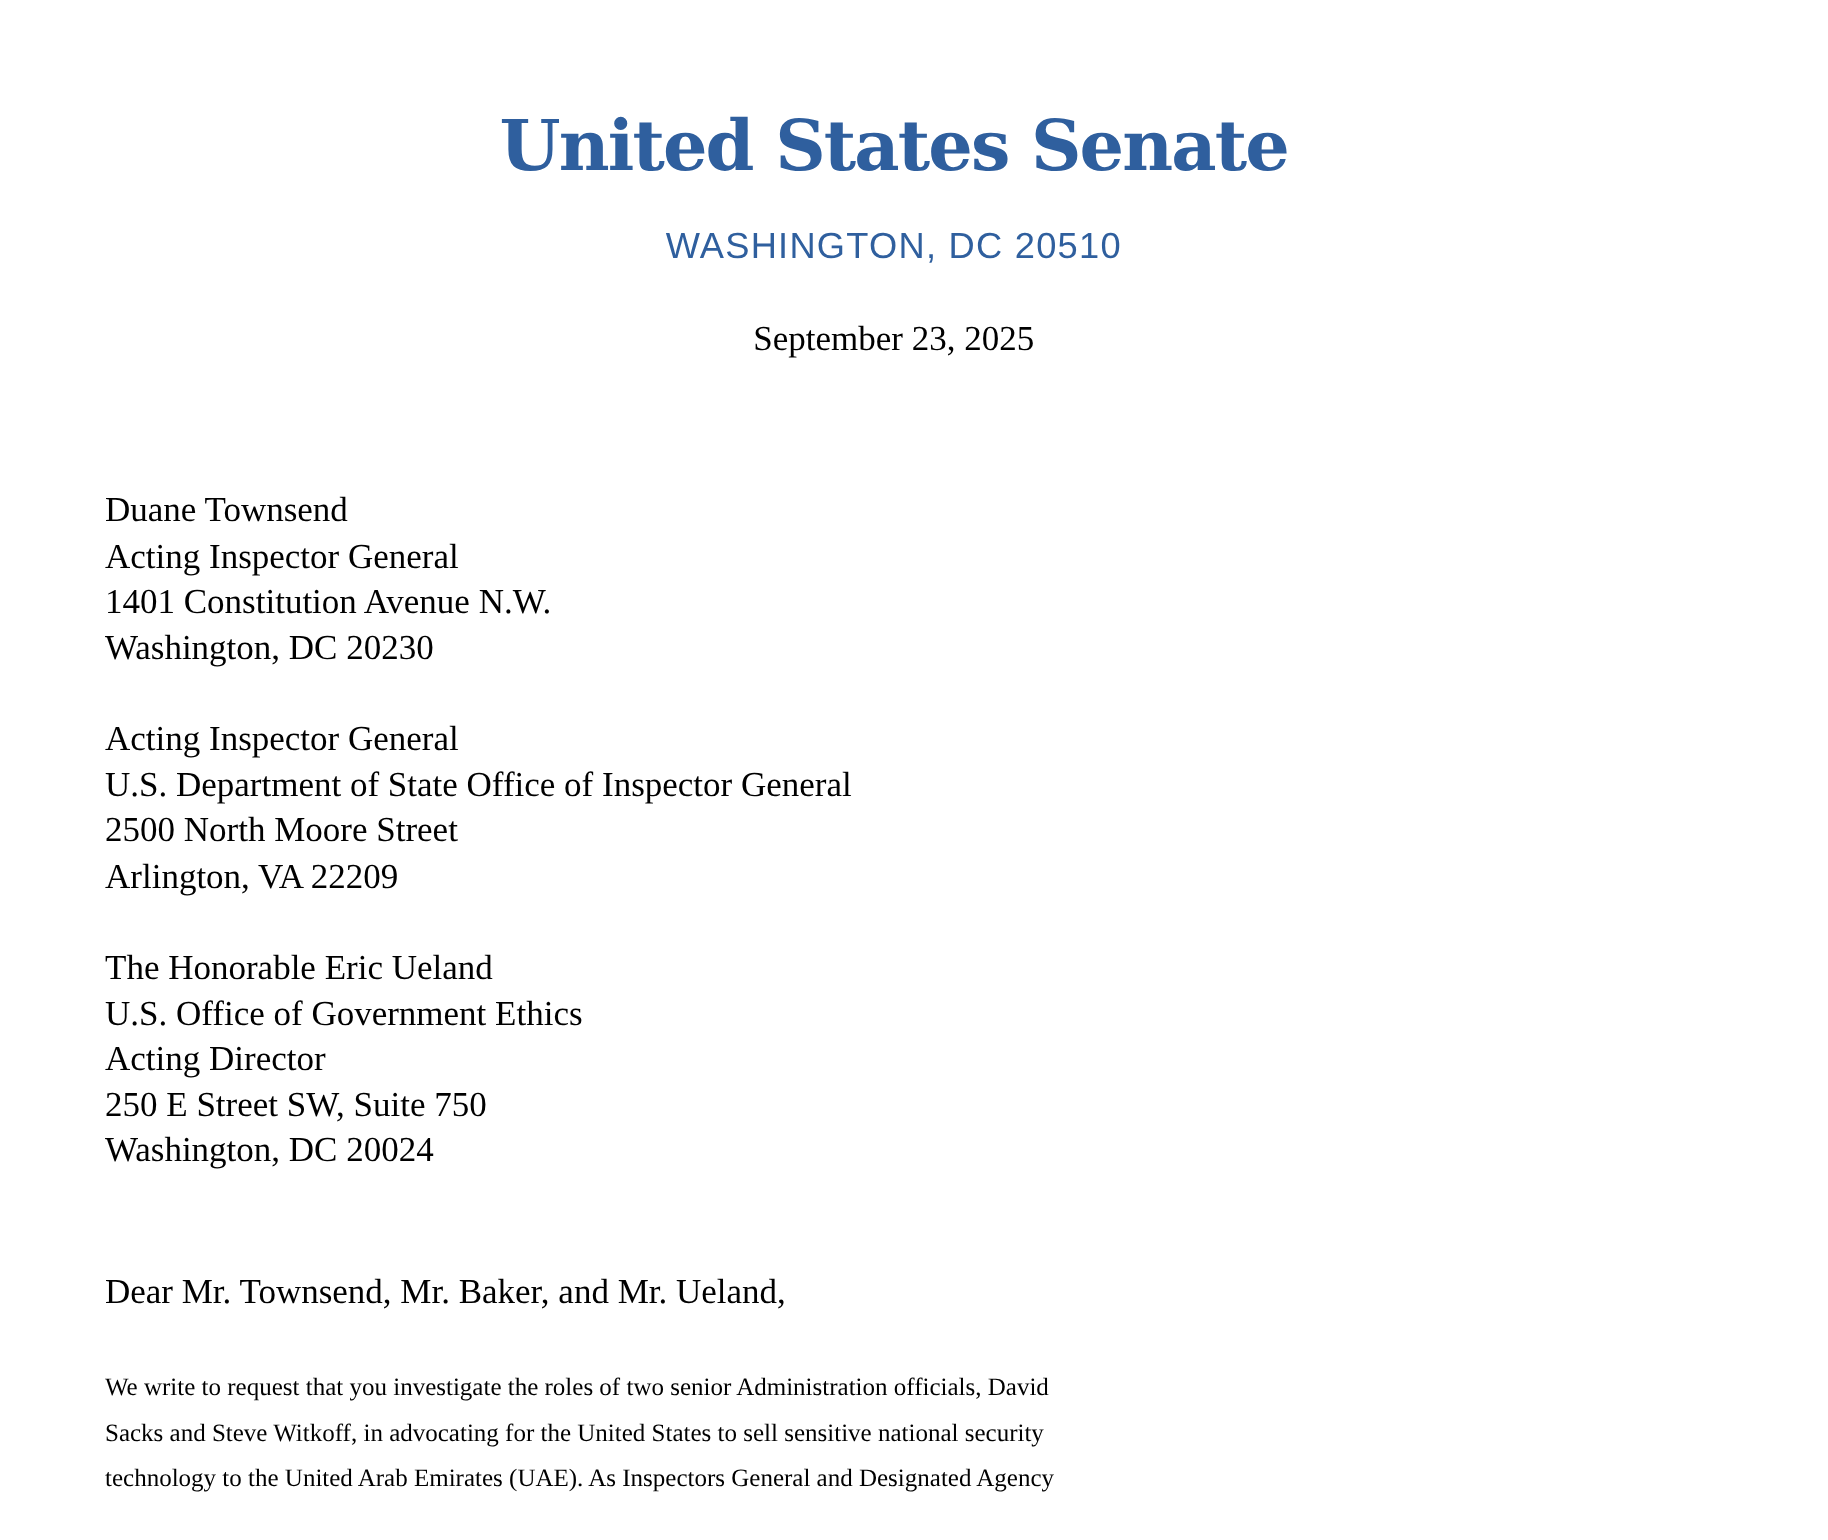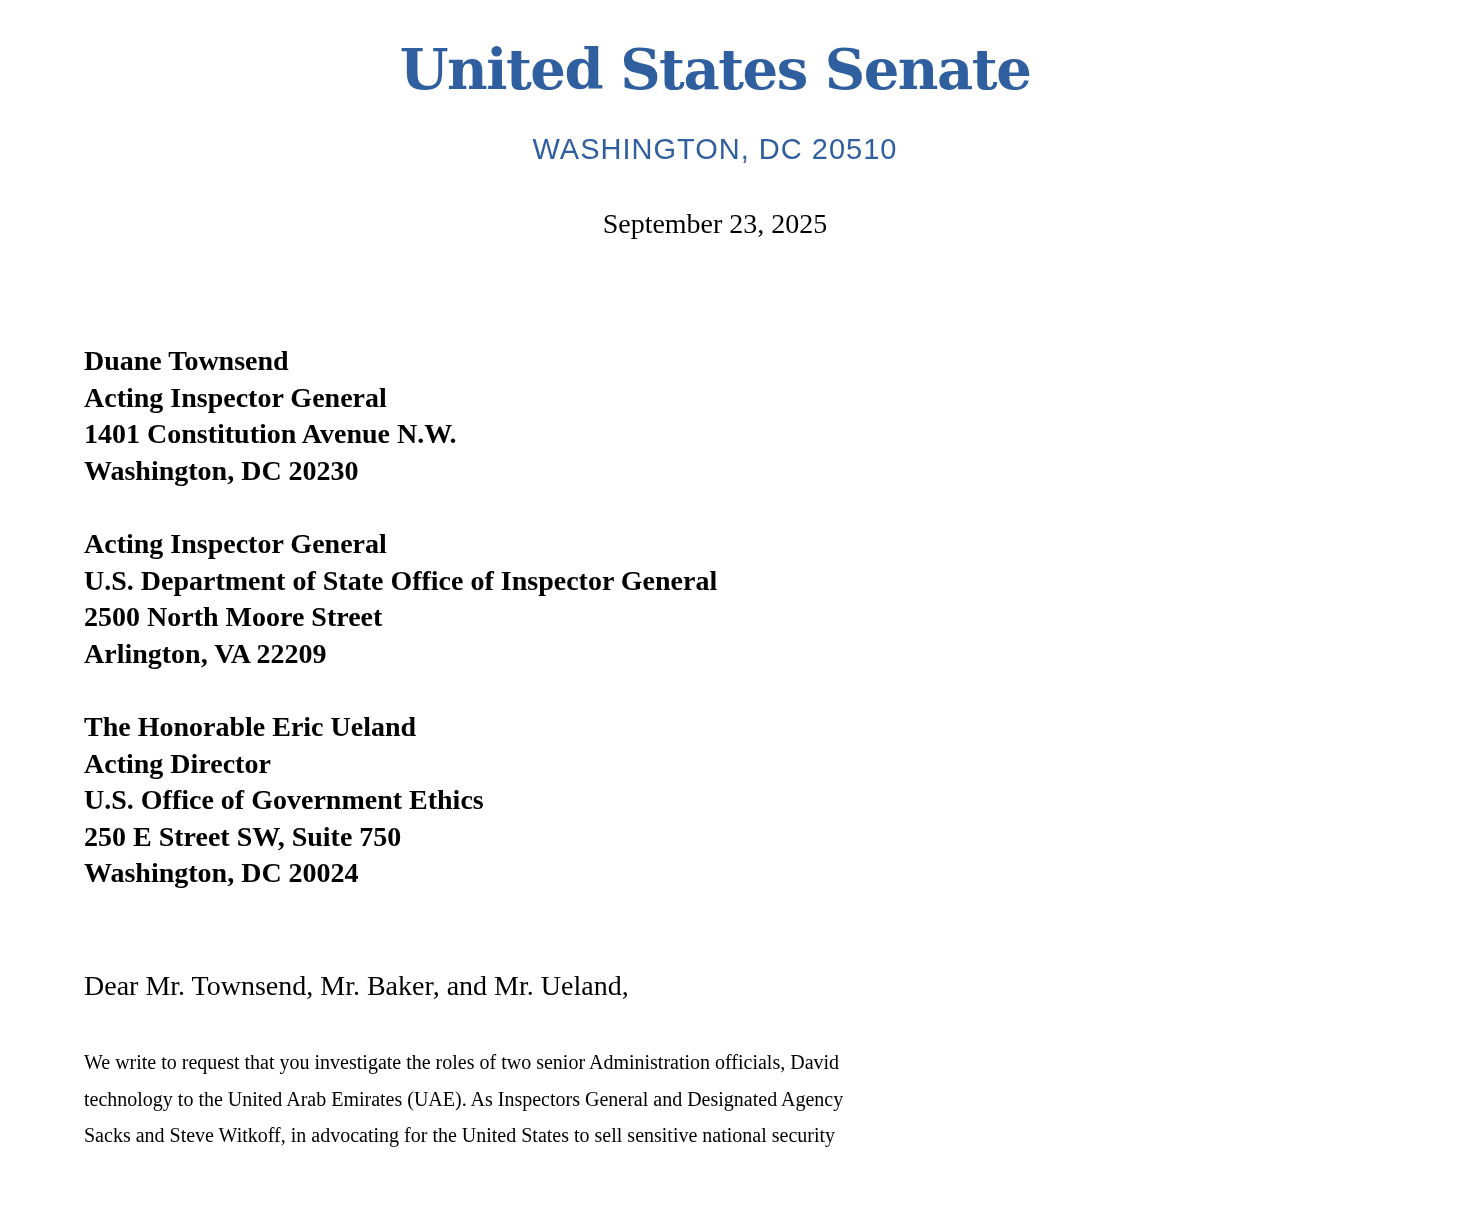--- a/index.html
+++ b/index.html
@@ -14,20 +14,21 @@
     font-family: "Liberation Serif", serif;
     color: #000000;
     padding-top: 30px;
   }
 
   .content {
     box-sizing: border-box;
     width: 100%;
     padding-left: 84px;
     padding-right: 116px;
+    margin-top: 48px;
   }
 
   
   .header { text-align: center; }
 
   .wordmark {
     font-family: "DejaVu Serif", serif;
     font-weight: 700;
     font-size: 56px;
     line-height: 78px;
@@ -51,21 +52,21 @@
     margin-top: 39px;
     text-align: center;
     font-size: 28px;
     line-height: 38px;
     white-space: nowrap;
   }
 
   
   .recipients { margin-top: 100px; }
 
-  .recipient { margin-bottom: 37px; font-weight: bold; }
+  .recipient { margin-bottom: 37px; }
   .recipient:last-child { margin-bottom: 0; }
 
   .doc-line {
     font-size: 28px;
     line-height: 36.5px;
     white-space: nowrap;
   }
 
   
   .salutation {
@@ -107,30 +108,30 @@
 
       <div class="recipient">
         <div class="doc-line">Acting Inspector General</div>
         <div class="doc-line">U.S. Department of State Office of Inspector General</div>
         <div class="doc-line">2500 North Moore Street</div>
         <div class="doc-line">Arlington, VA 22209</div>
       </div>
 
       <div class="recipient">
         <div class="doc-line">The Honorable Eric Ueland</div>
+        <div class="doc-line">U.S. Office of Government Ethics</div>
         <div class="doc-line">Acting Director</div>
-        <div class="doc-line">U.S. Office of Government Ethics</div>
         <div class="doc-line">250 E Street SW, Suite 750</div>
         <div class="doc-line">Washington, DC 20024</div>
       </div>
 
     </div>
 
     <div class="salutation">Dear Mr. Townsend, Mr. Baker, and Mr. Ueland,</div>
 
     <div class="body-paragraph">
       <div class="body-line">We write to request that you investigate the roles of two senior Administration officials, David</div>
+      <div class="body-line">Sacks and Steve Witkoff, in advocating for the United States to sell sensitive national security</div>
       <div class="body-line">technology to the United Arab Emirates (UAE). As Inspectors General and Designated Agency</div>
-      <div class="body-line">Sacks and Steve Witkoff, in advocating for the United States to sell sensitive national security</div>
     </div>
 
   </div>
 </div>
 
 </body></html>

